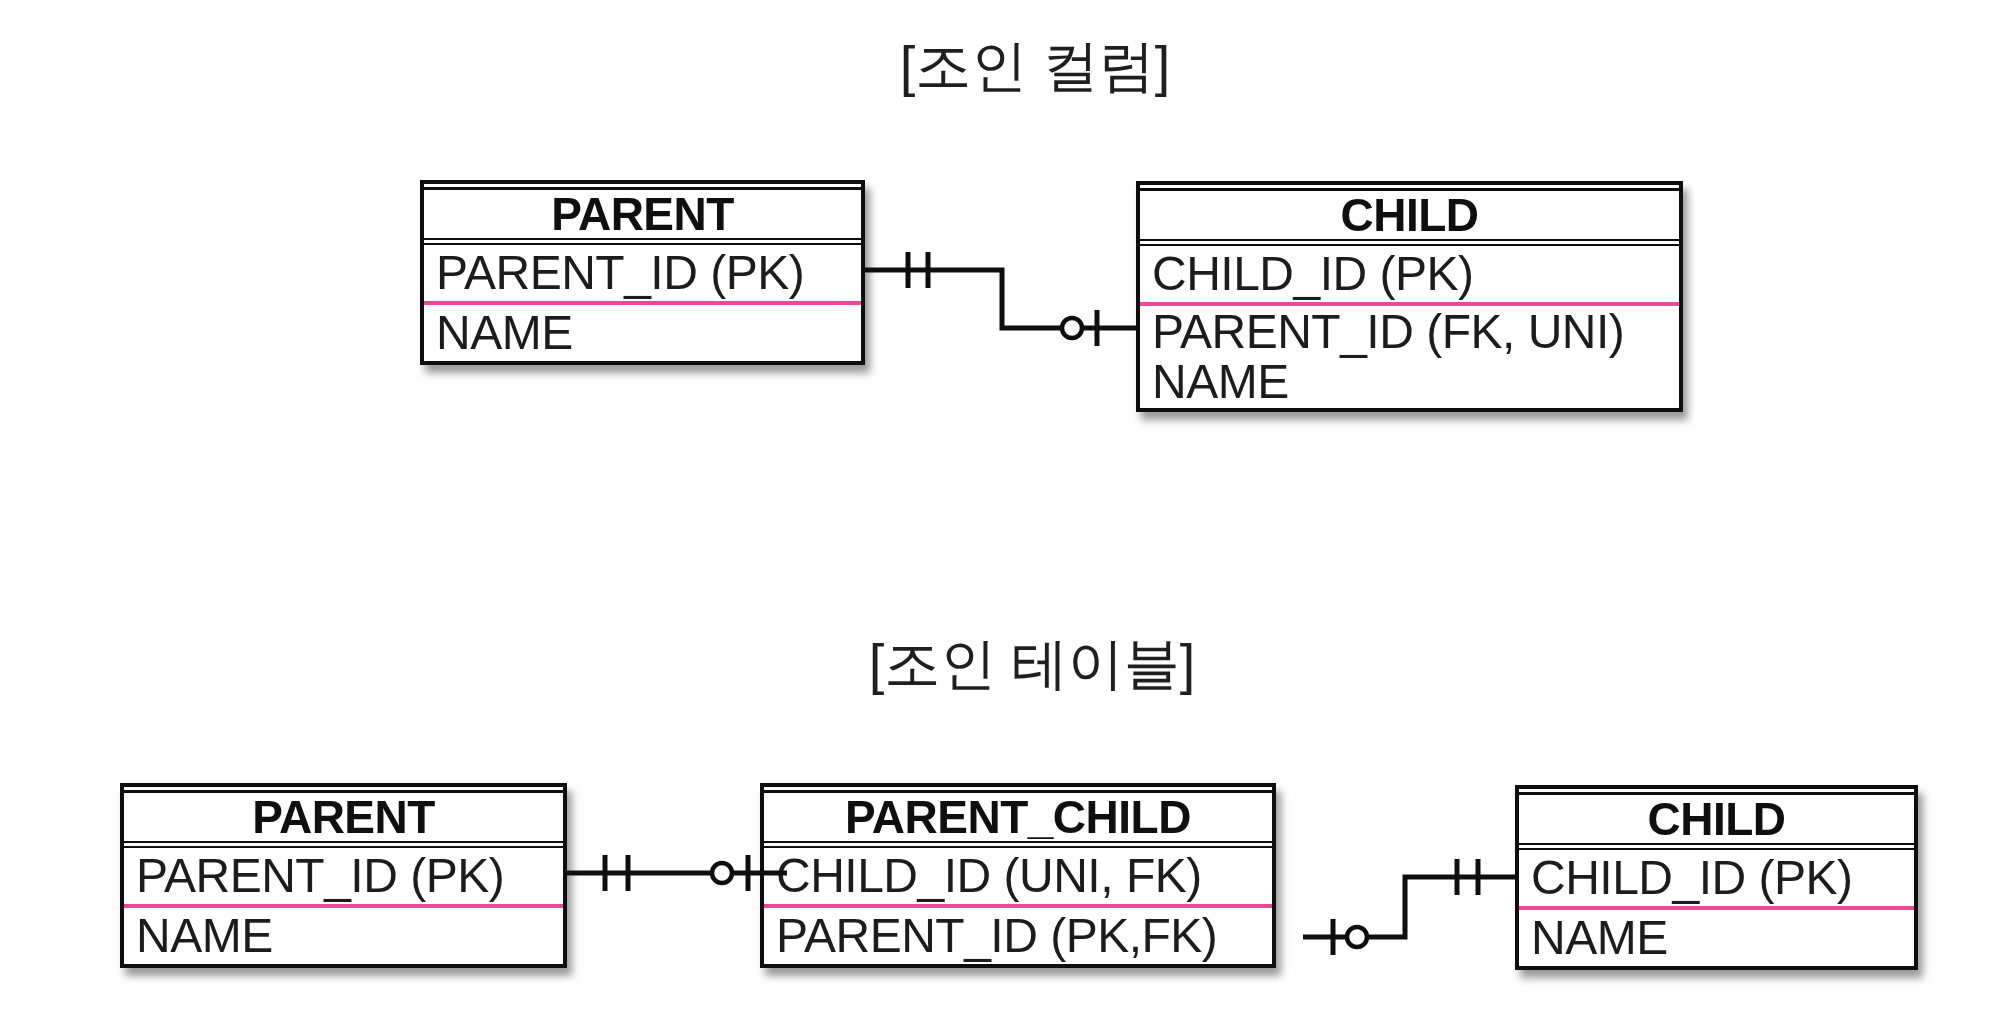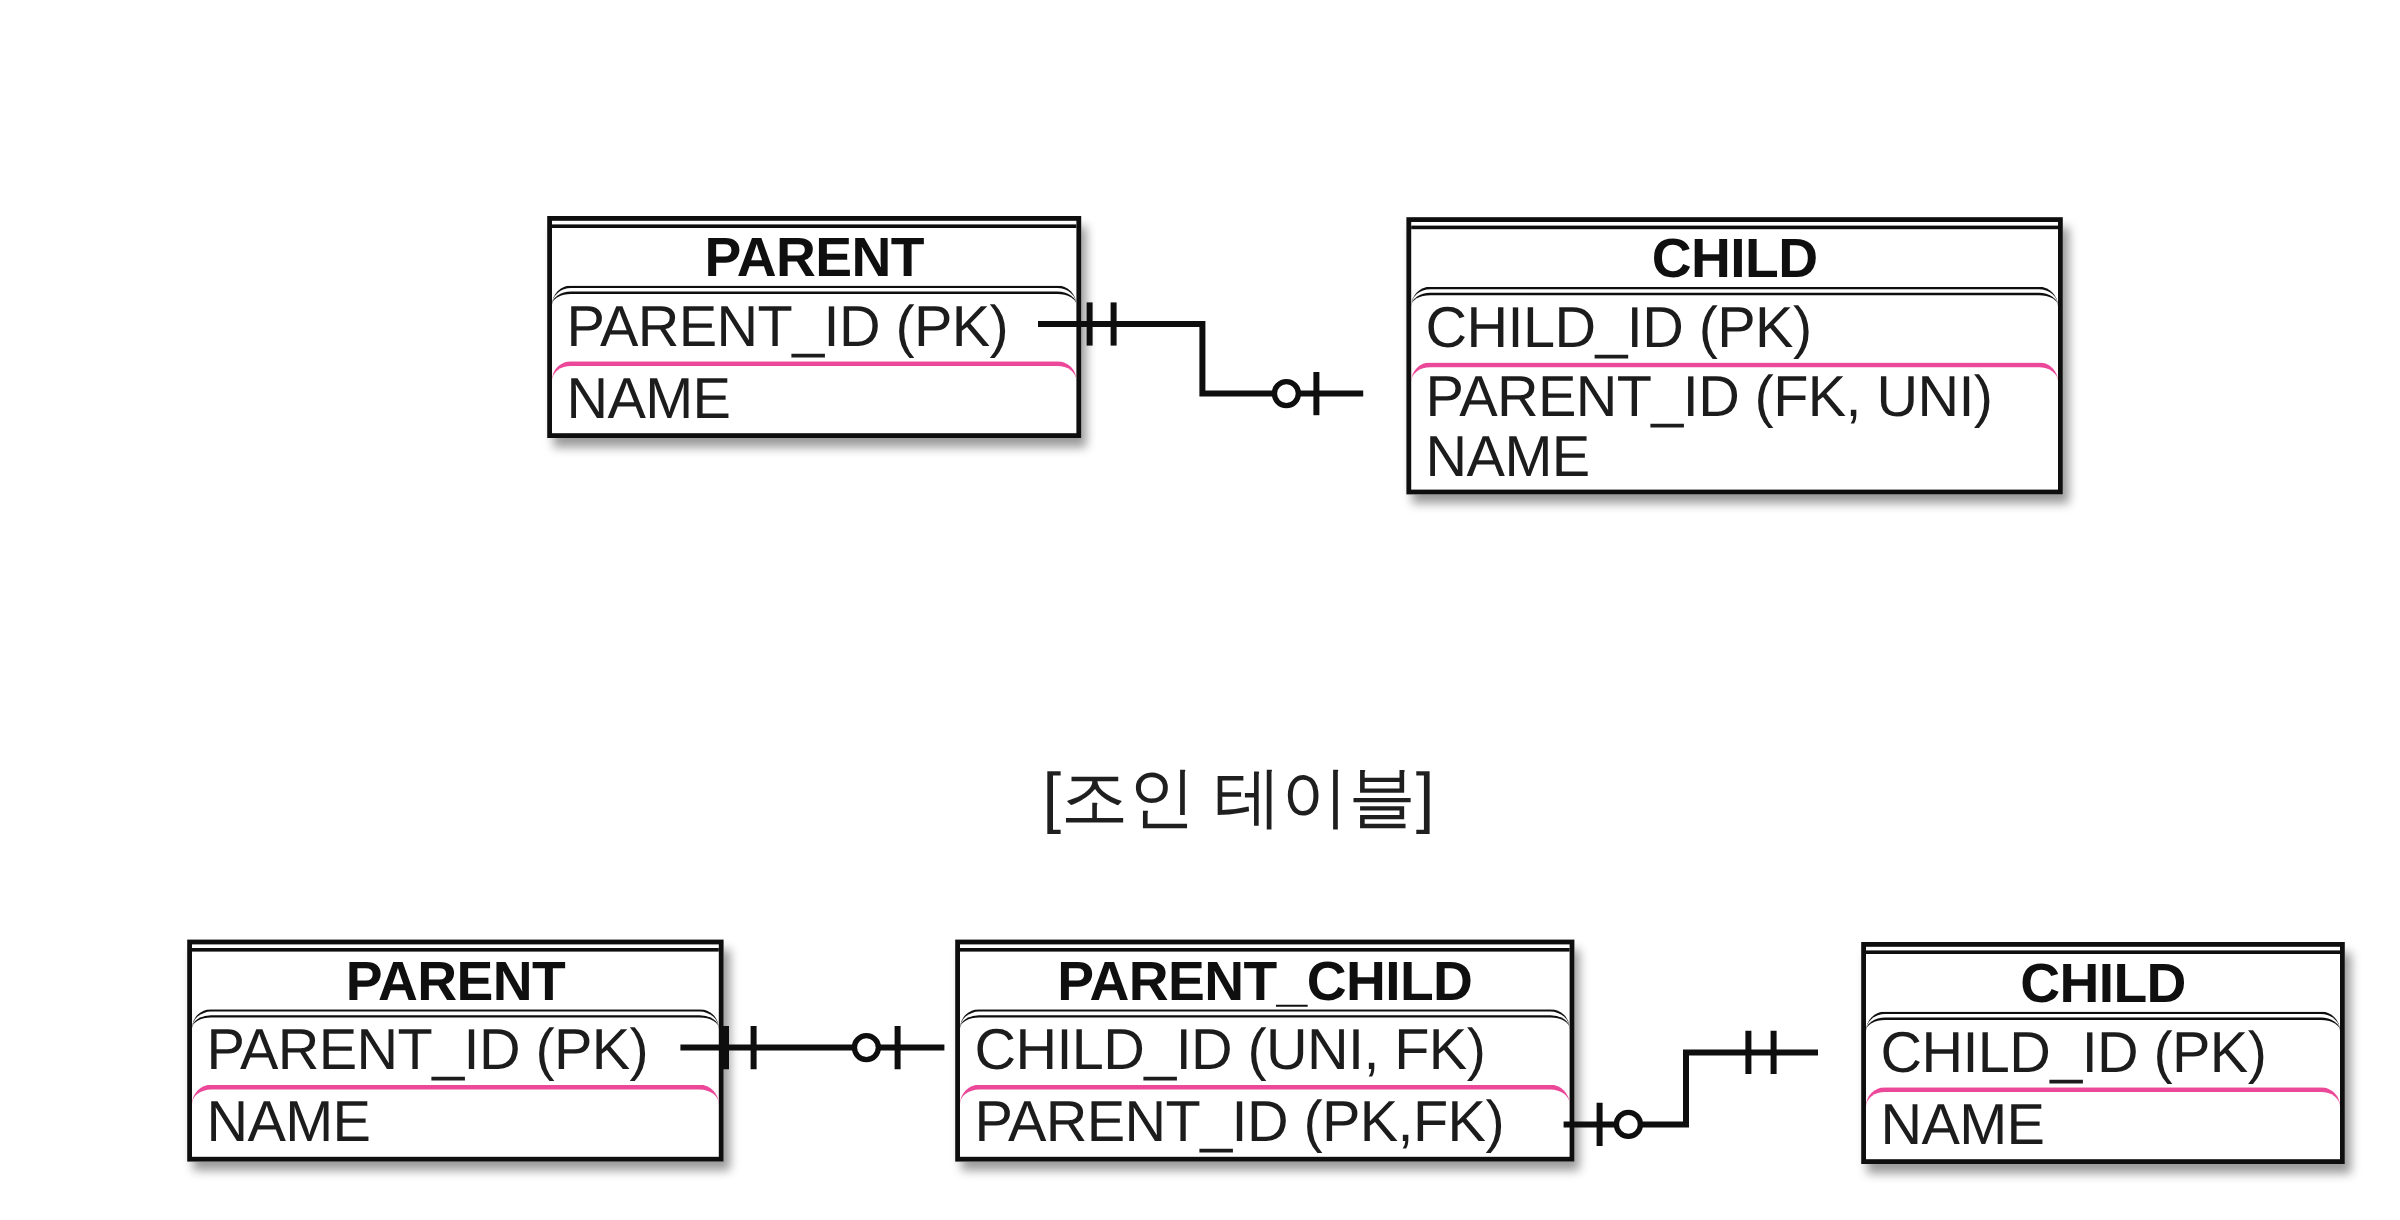--- a/index.html
+++ b/index.html
@@ -6,46 +6,47 @@
   .canvas {
     position:relative; width:2000px; height:1017px; background:#ffffff;
     font-family:"Liberation Sans", sans-serif; overflow:hidden;
   }
   .dtitle {
     position:absolute; width:600px; text-align:center;
     font-size:56px; line-height:64px; color:#1f1f1f; letter-spacing:0;
   }
   .erd {
     position:absolute; box-sizing:border-box; background:#ffffff;
-    border:4px solid #0e0e0e; box-shadow:5px 8px 8px rgba(0,0,0,0.40);margin-left:36px;
+    border:4px solid #0e0e0e; box-shadow:5px 8px 8px rgba(0,0,0,0.40);
   }
   .erd .hd {
     margin-top:3px; border-top:3px solid #0e0e0e;
     height:48px; line-height:48px; text-align:center;
     font-weight:bold; font-size:46px; color:#0f0f0f; letter-spacing:-0.5px;
     overflow:hidden; white-space:nowrap;
   }
   .erd .cell {
     border-top:7px double #0e0e0e;
     padding:1px 8px 1px 12px; font-size:48px; line-height:54px;
     color:#1c1c1c; letter-spacing:-0.5px; text-align:left;
-    overflow:hidden; white-space:nowrap;border-radius:16px;
+    overflow:hidden; white-space:nowrap;
   }
   .erd .cell ~ .cell { border-top:4px solid #ec4899; }
   .erd .cell.multiline { line-height:50px; }
   .erd .cell span { display:block; }
   svg.connectors { position:absolute; left:0; top:0; }
   svg.connectors path, svg.connectors line { stroke:#0e0e0e; stroke-width:5; fill:none; }
   svg.connectors circle { stroke:#0e0e0e; stroke-width:4.5; fill:#ffffff; }
 </style>
 </head>
 <body>
 
 <div class="canvas">
 
+  <div class="dtitle" style="left:735px; top:34px;">[조인 컬럼]</div>
   <div class="dtitle" style="left:732px; top:632px;">[조인 테이블]</div>
 
   <div class="erd" style="left:420px; top:180px; width:445px;">
     <div class="hd">PARENT</div>
     <div class="cell">PARENT_ID (PK)</div>
     <div class="cell">NAME</div>
   </div>
 
   <div class="erd" style="left:1136px; top:181px; width:547px;">
     <div class="hd">CHILD</div>

